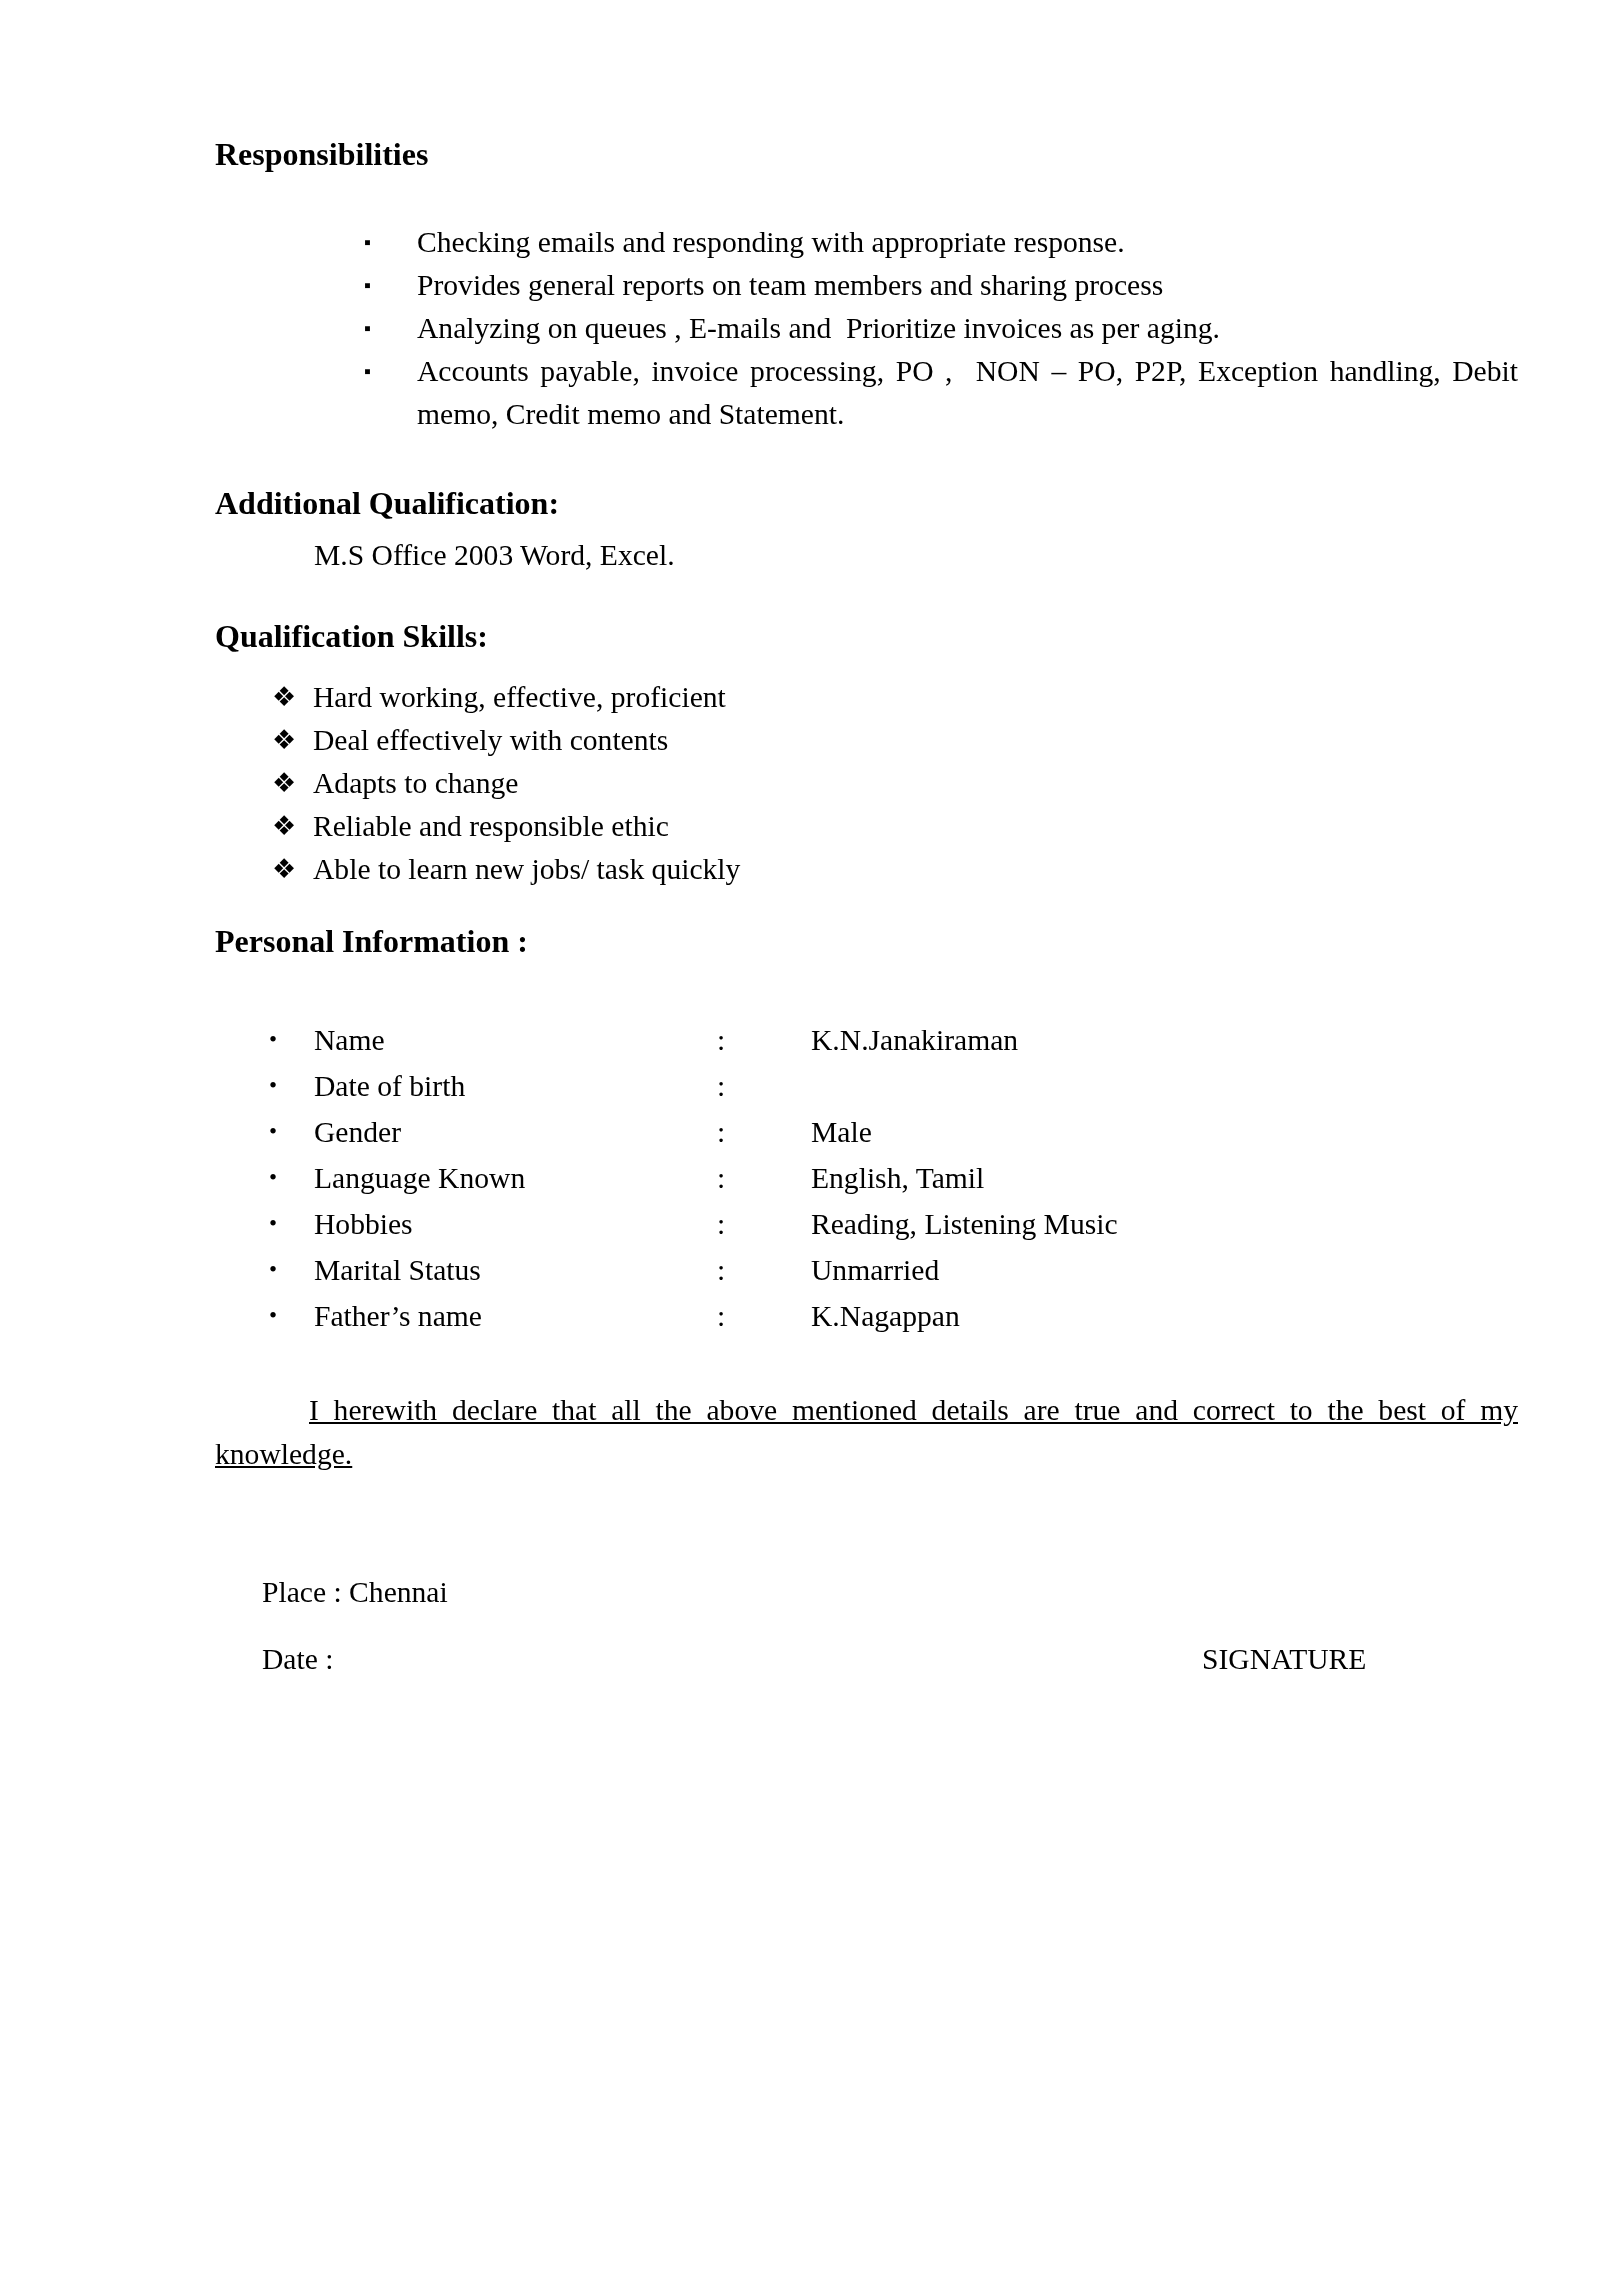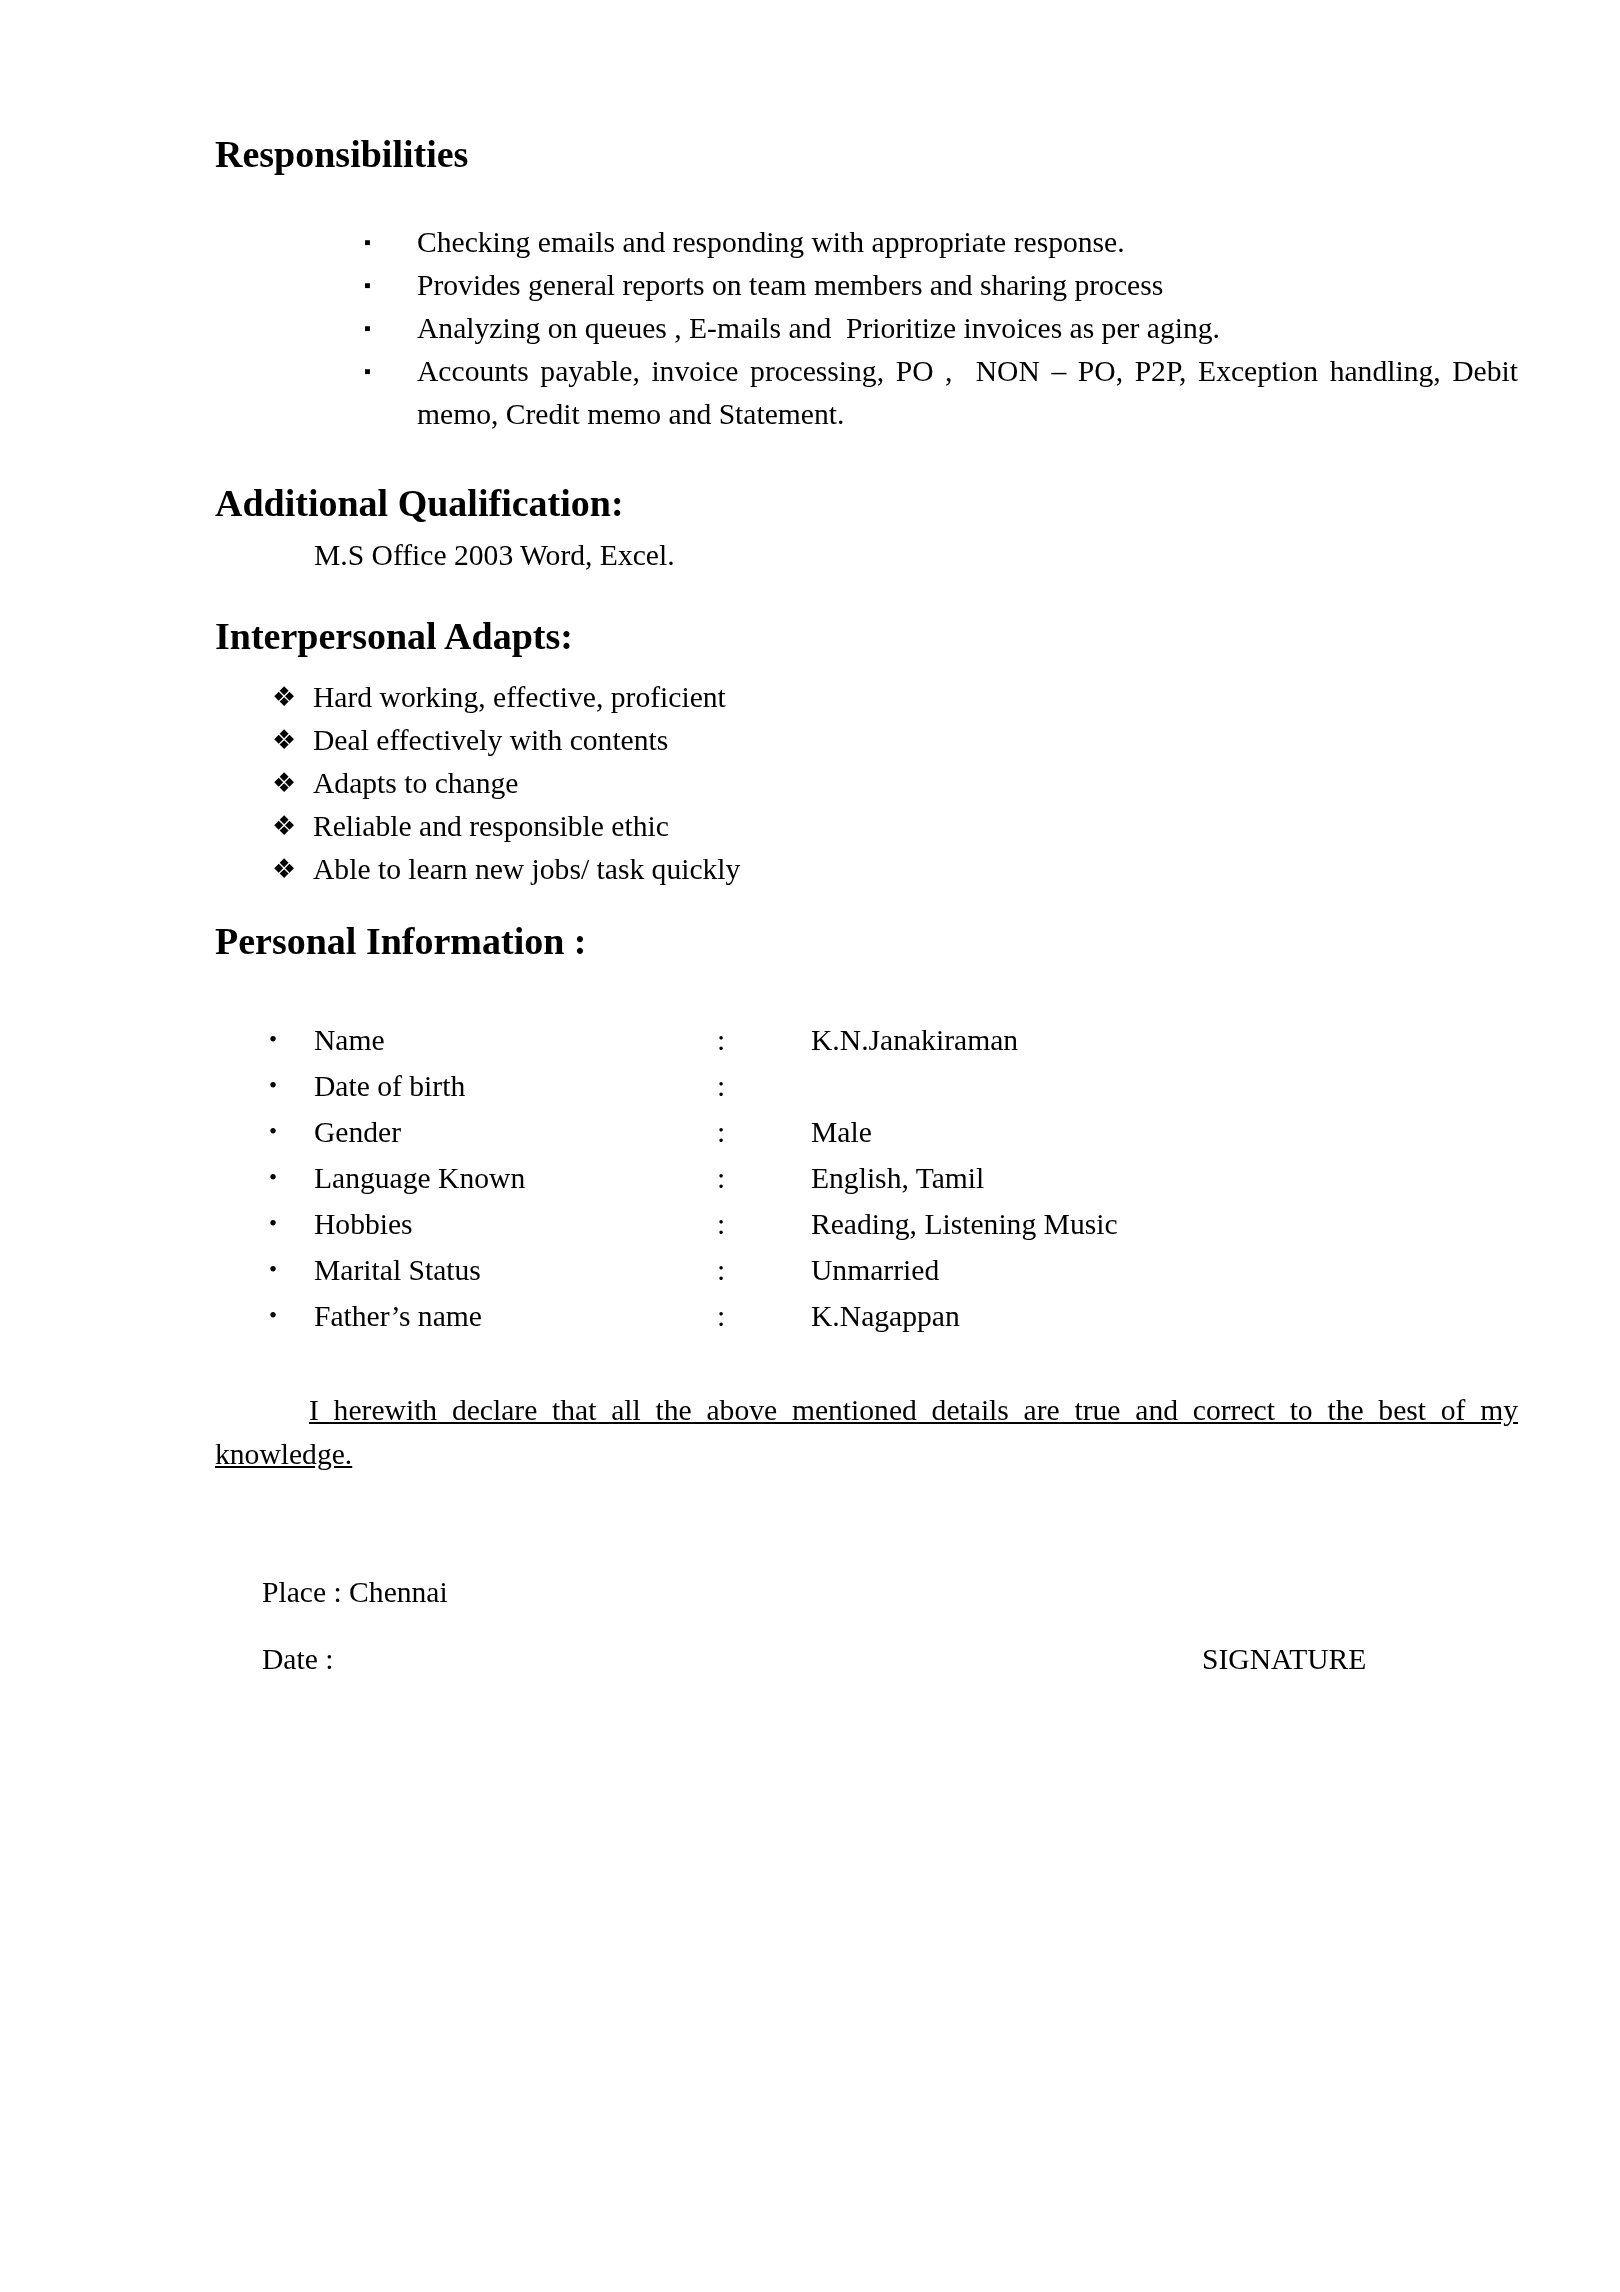--- a/index.html
+++ b/index.html
@@ -11,21 +11,21 @@
     margin: 0 auto;
     background: #ffffff;
     color: #000000;
     font-family: "Liberation Serif", "DejaVu Serif", serif;
     font-size: 29.6px;
     padding: 136px 102px 0 215px;
     overflow: hidden;
   }
   .section-title {
     font-weight: bold;
-    font-size: 38px;
+    font-size: 32px;
     line-height: 36px;
   }
   
   .resp-list { margin-top: 49px; }
   .resp-item {
     display: flex;
     margin-left: 149px;
     line-height: 43px;
   }
   .resp-item .marker {
@@ -116,21 +116,21 @@
     </div>
     <div class="resp-item">
       <span class="marker">▪</span>
       <span class="text">Accounts payable, invoice processing, PO ,  NON – PO, P2P, Exception handling, Debit  memo, Credit memo and Statement.</span>
     </div>
   </div>
 
   <div class="section-title addq-title">Additional Qualification:</div>
   <div class="addq-content">M.S Office 2003 Word, Excel.</div>
 
-  <div class="section-title skills-title">Interpersonal Adapts:</div>
+  <div class="section-title skills-title">Qualification Skills:</div>
 
   <div class="skills-list">
     <div class="skill-item">
       <span class="marker">❖</span>
       <span class="text">Hard working, effective, proficient</span>
     </div>
     <div class="skill-item">
       <span class="marker">❖</span>
       <span class="text">Deal effectively with contents</span>
     </div>

